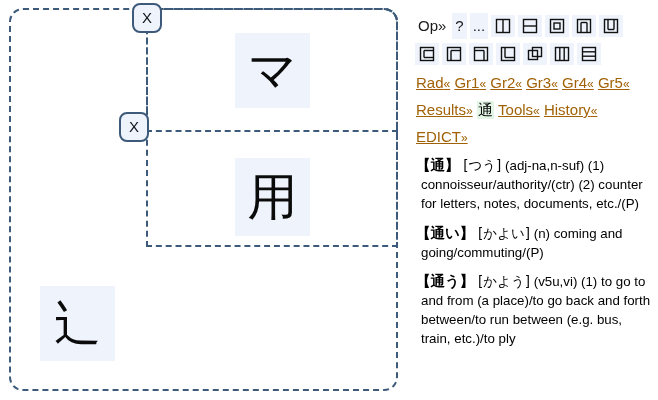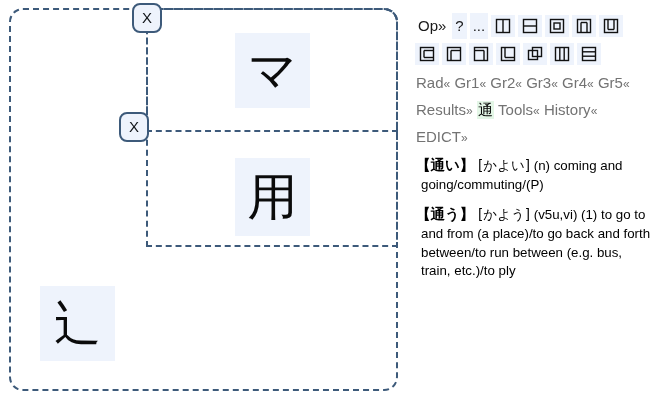--- a/index.html
+++ b/index.html
@@ -154,21 +154,22 @@
   .nav-block {
     padding: 2px 0 0 4px;
   }
   .nav-line {
     font-size: 15px;
     line-height: 25px;
     white-space: nowrap;
   }
   .nav-link {
     cursor: pointer;
-    color: #737373;
+    color: #a16207;
+    text-decoration: underline;
   }
   .nav-link .chev { font-size: 12px; }
   .kanji-chip {
     background: #e3f6e6;
     font-family: "DejaVu Sans", sans-serif;
     padding: 0 1px;
     cursor: pointer;
   }
 
   .entries {
@@ -318,20 +319,25 @@
       <span class="nav-link"><span>Tools</span><span class="chev">«</span></span>
       <span class="nav-link"><span>History</span><span class="chev">«</span></span>
     </div>
     <div class="nav-line">
       <span class="nav-link"><span>EDICT</span><span class="chev">»</span></span>
     </div>
   </div>
 
   <div class="entries">
     <div class="entry">
+      <span class="headword">【通】</span>
+      <span class="reading">[つう]</span>
+      <span>(adj-na,n-suf) (1) connoisseur/authority/(ctr) (2) counter for letters, notes, documents, etc./(P)</span>
+    </div>
+    <div class="entry">
       <span class="headword">【通い】</span>
       <span class="reading">[かよい]</span>
       <span>(n) coming and going/commuting/(P)</span>
     </div>
     <div class="entry">
       <span class="headword">【通う】</span>
       <span class="reading">[かよう]</span>
       <span>(v5u,vi) (1) to go to and from (a place)/to go back and forth between/to run between (e.g. bus, train, etc.)/to ply</span>
     </div>
   </div>

